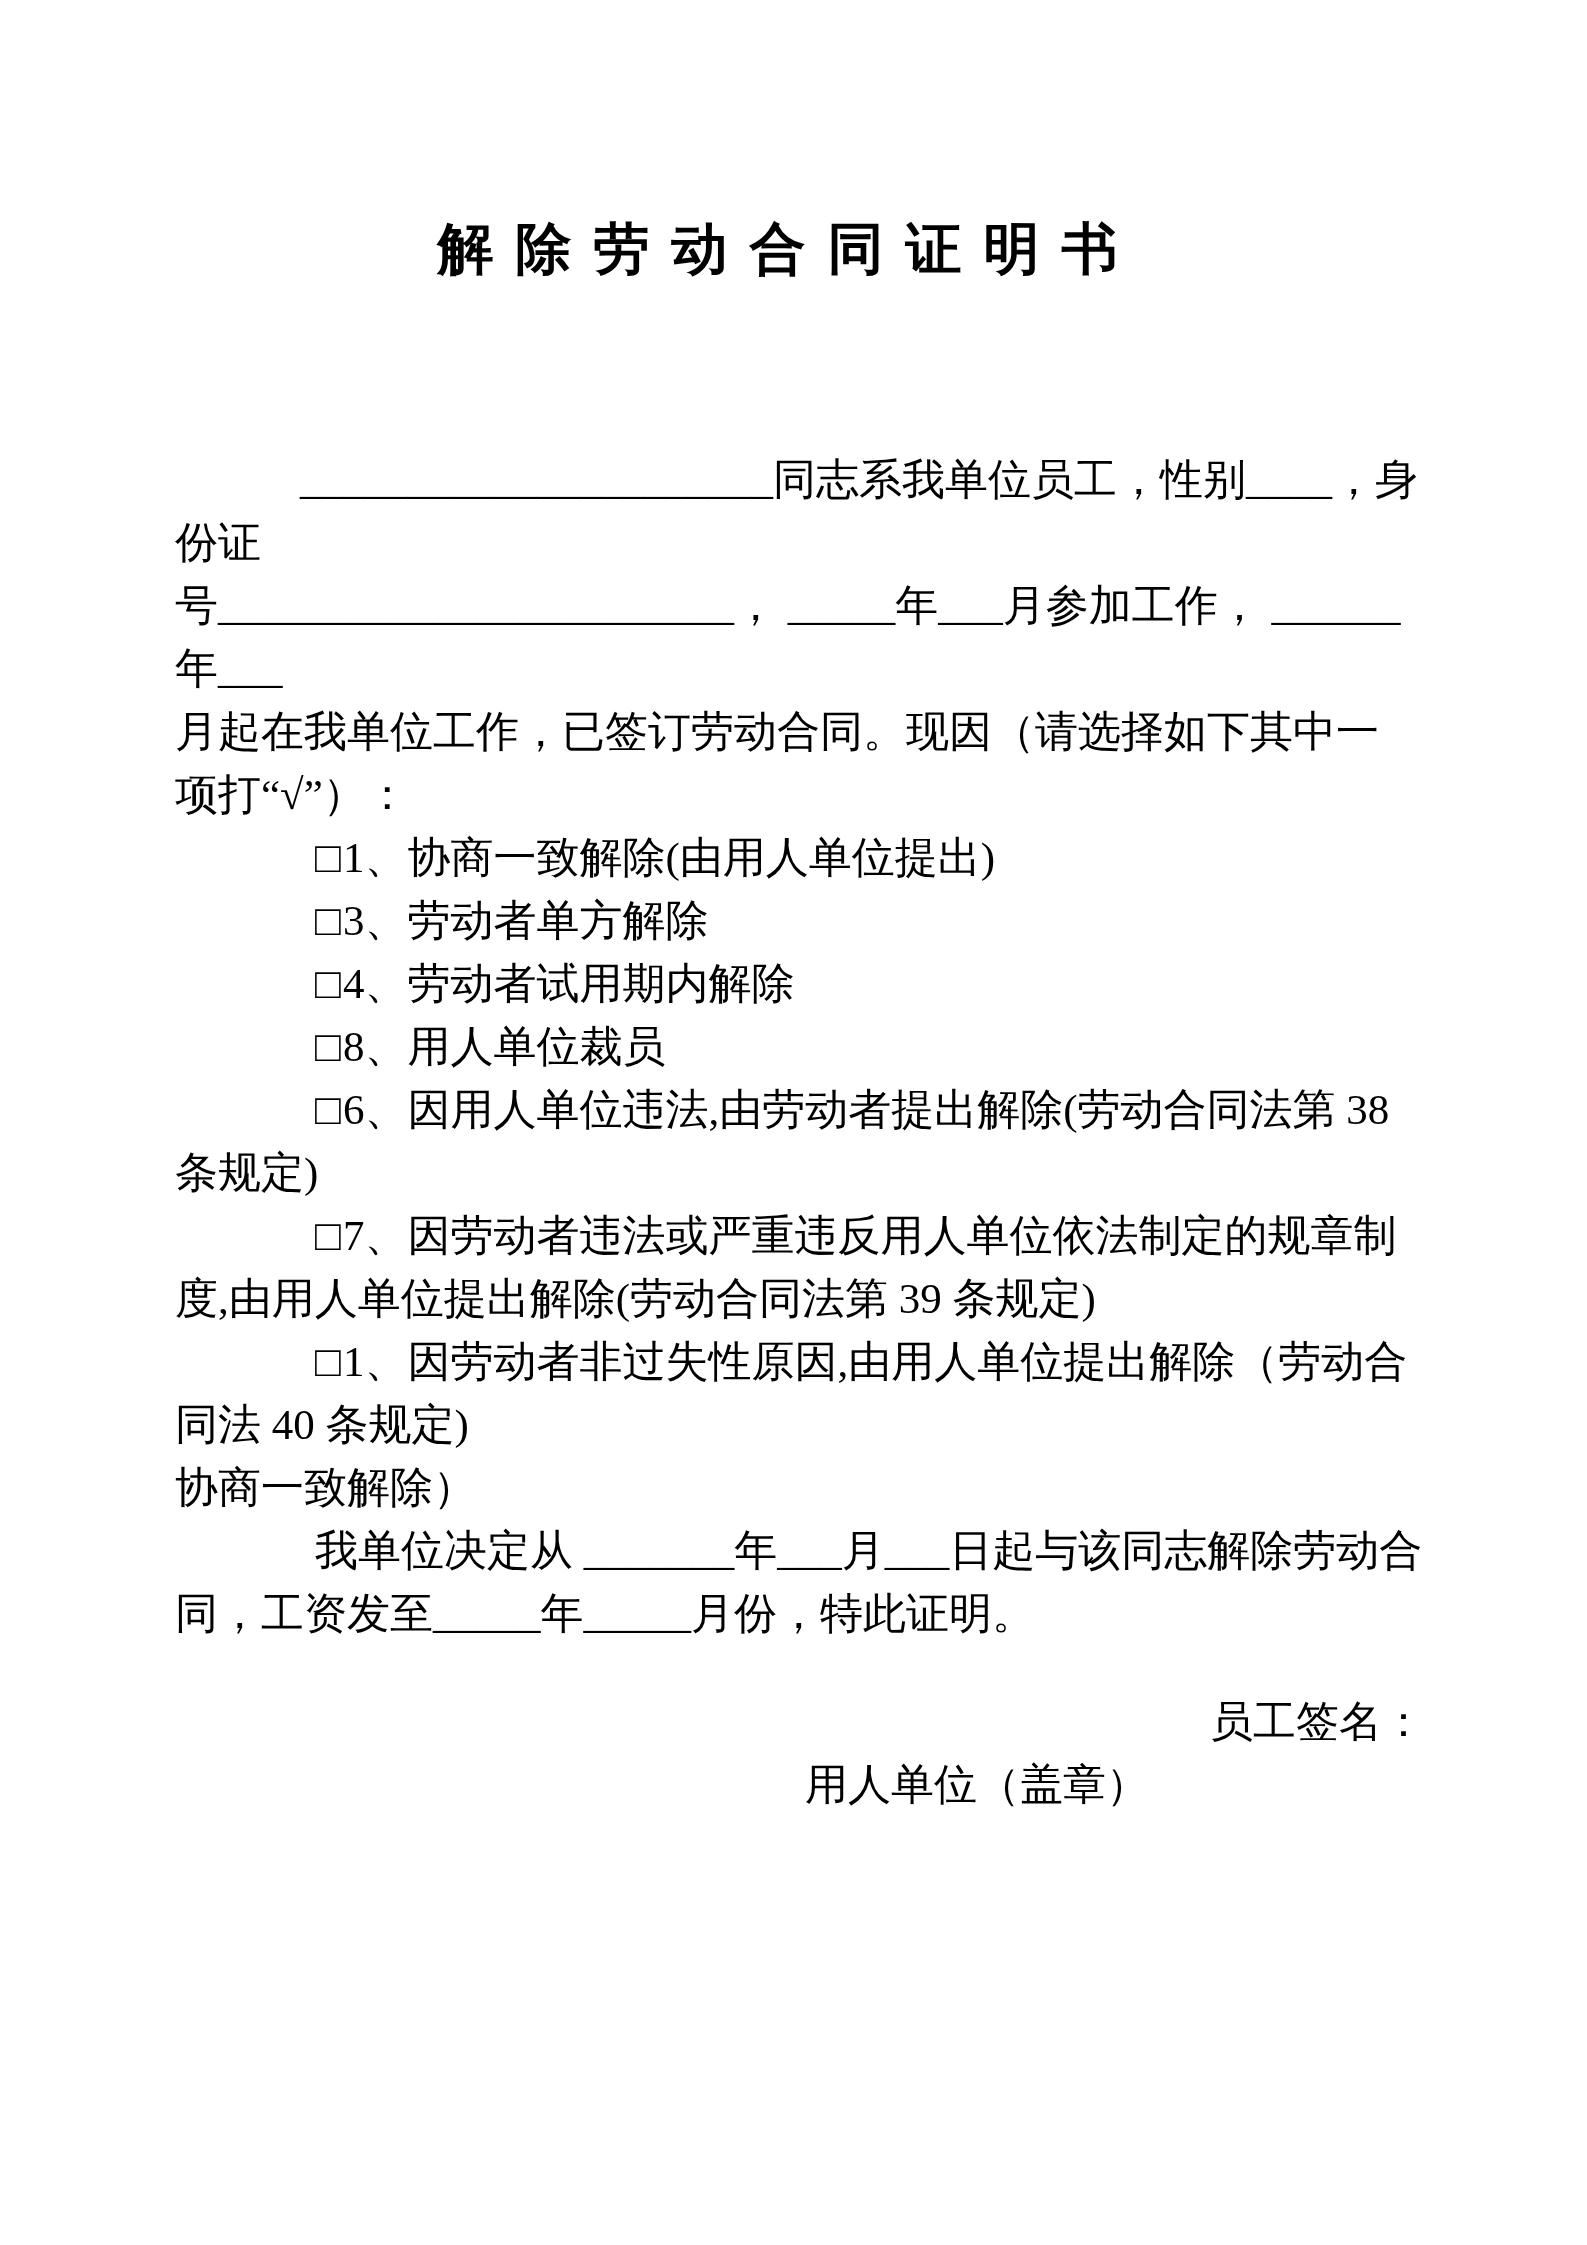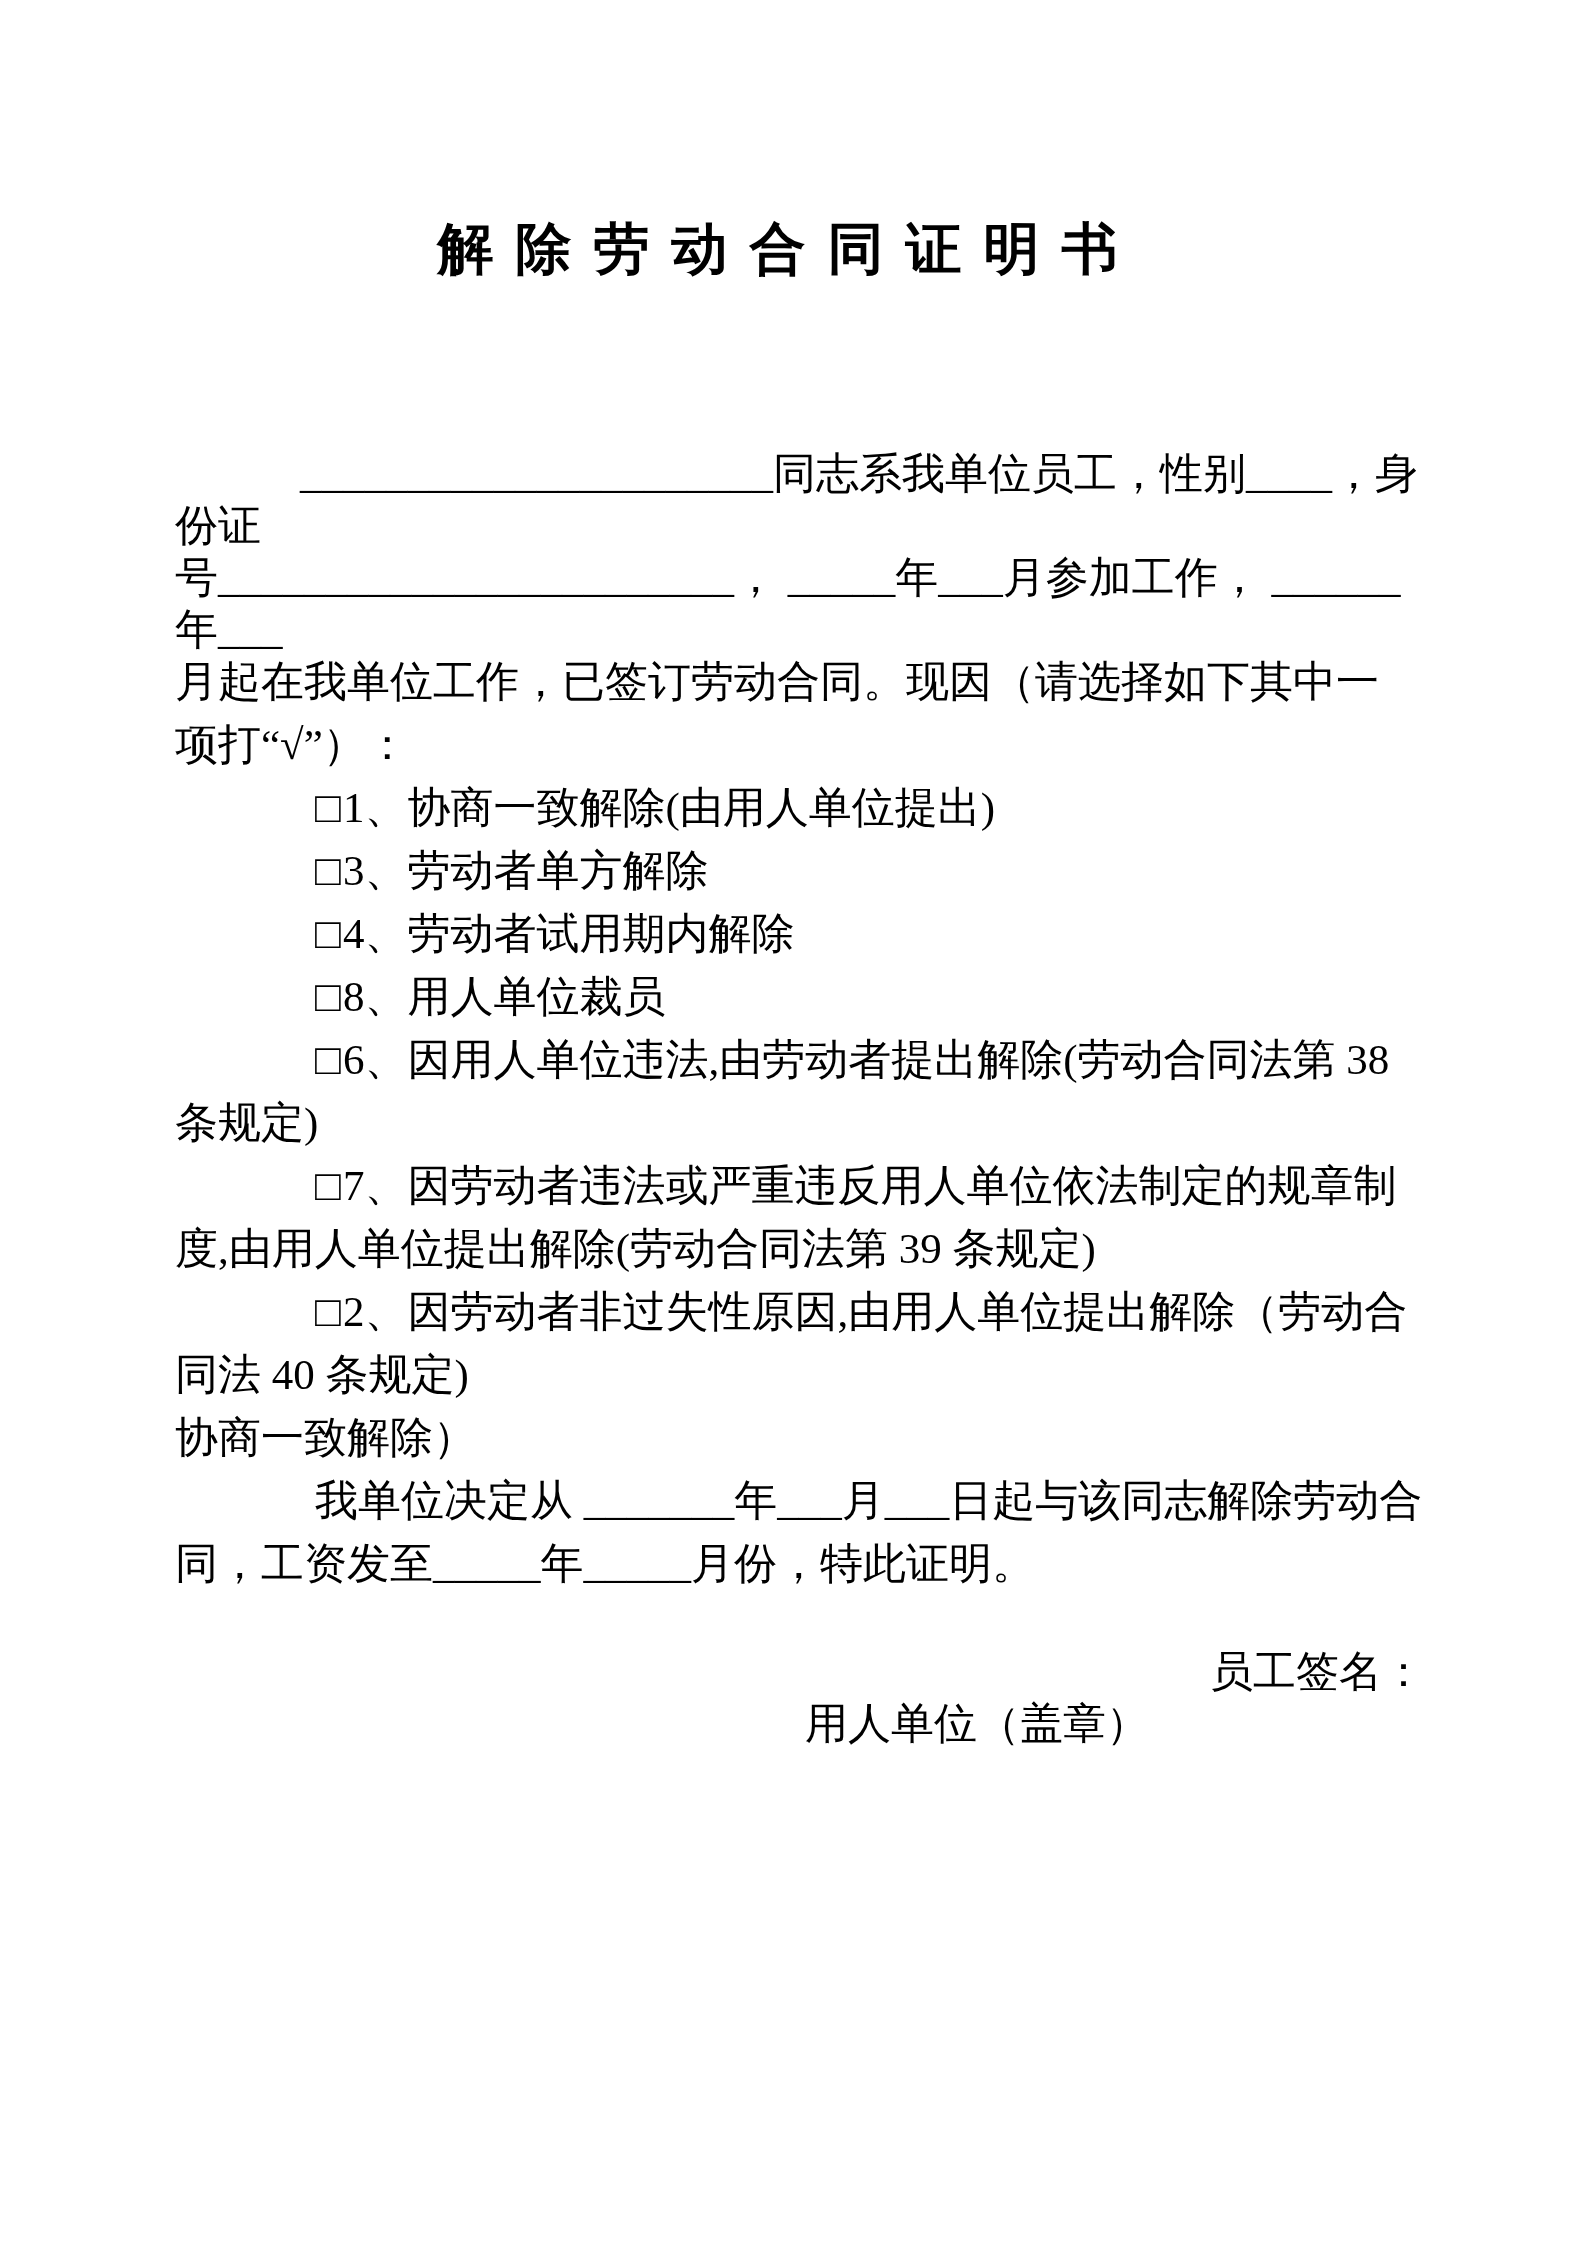--- a/index.html
+++ b/index.html
@@ -24,21 +24,21 @@
     font-weight: bold;
     letter-spacing: 4px;
     white-space: pre;
   }
   .body-block {
     position: absolute;
     left: 175px;
     top: 448px;
     width: 1250px;
     font-size: 43px;
-    line-height: 52px;
+    line-height: 63px;
   }
   .line {
     white-space: pre-wrap;
     min-height: 63px;
   }
   .ti-intro { text-indent: 125px; }
   .ti-opt   { text-indent: 140px; }
   .cb { letter-spacing: 2px; }
   .sig-row {
     margin-top: 45px;
@@ -72,21 +72,21 @@
     <div class="line ti-opt"><span class="cb">□</span><span>4、劳动者试用期内解除</span></div>
 
     <div class="line ti-opt"><span class="cb">□</span><span>8、用人单位裁员</span></div>
 
     <div class="line ti-opt"><span class="cb">□</span><span>6、因用人单位违法,由劳动者提出解除(劳动合同法第 38</span></div>
     <div class="line">条规定)</div>
 
     <div class="line ti-opt"><span class="cb">□</span><span>7、因劳动者违法或严重违反用人单位依法制定的规章制</span></div>
     <div class="line">度,由用人单位提出解除(劳动合同法第 39 条规定)</div>
 
-    <div class="line ti-opt"><span class="cb">□</span><span>2、因劳动者非过失性原因,由用人单位提出解除（劳动合</span></div>
+    <div class="line ti-opt"><span class="cb">□</span><span>1、因劳动者非过失性原因,由用人单位提出解除（劳动合</span></div>
     <div class="line">同法 40 条规定)</div>
 
     <div class="line">协商一致解除）</div>
 
     <div class="line ti-opt">我单位决定从 _______年___月___日起与该同志解除劳动合</div>
     <div class="line">同，工资发至_____年_____月份，特此证明。</div>
 
     <div class="sig-row">员工签名：</div>
 
     <div class="employer-row"><span>用人单位（盖章）</span></div>

